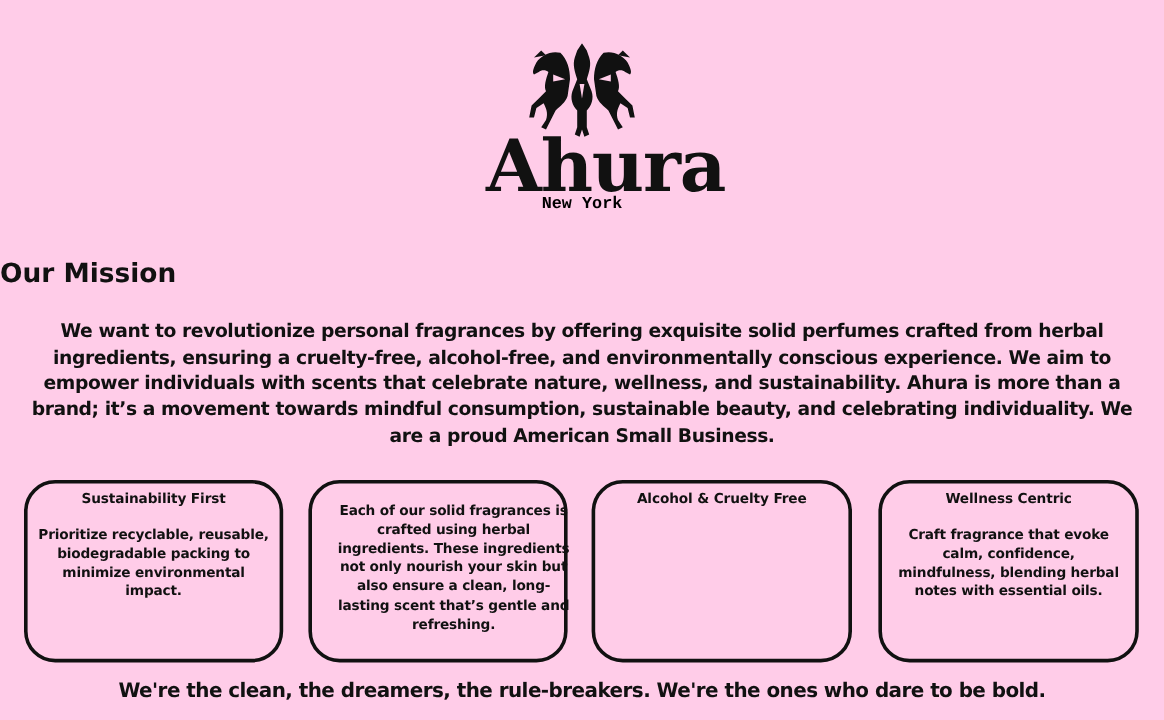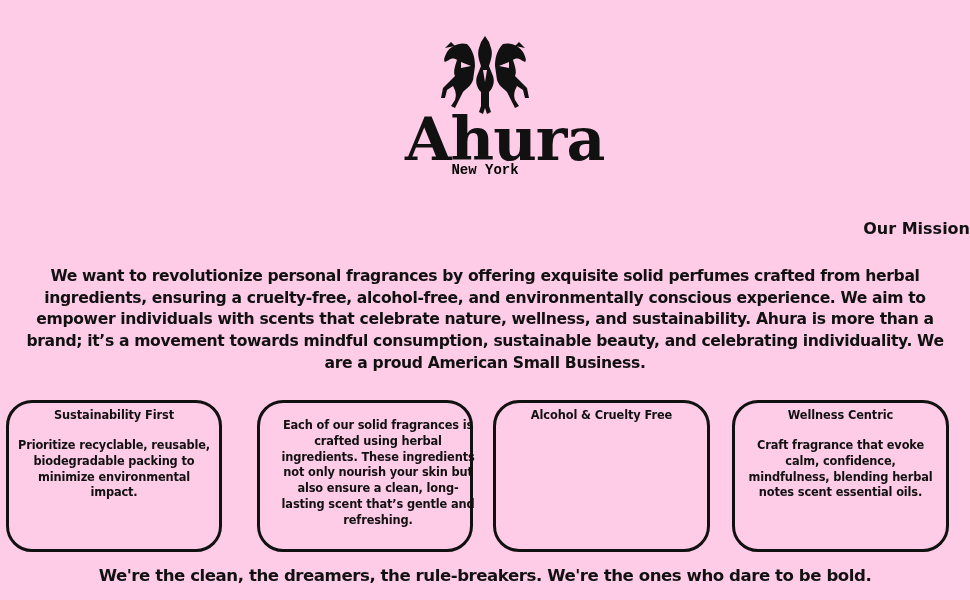--- a/index.html
+++ b/index.html
@@ -46,23 +46,23 @@
       font-family: Liberation Mono, monospace;
       font-weight: bold;
       font-size: 14px;
       color: #000000;
     }
     .mission-title {
       position: absolute;
       left: 0;
       width: 970px;
       top: 217px;
-      text-align: right;
+      text-align: left;
       font-weight: bold;
-      font-size: 16px;
+      font-size: 22px;
       line-height: 24px;
     }
     .mission-text {
       position: absolute;
       left: 20px;
       width: 930px;
       top: 266px;
       text-align: center;
       font-weight: bold;
       font-size: 15.6px;
@@ -124,31 +124,31 @@
       <path d="M46 34 L50 34 L48 46 Z" fill="#ffcce8"></path>
     </g>
   </svg>
   <div class="brand-name">Ahura</div>
   <div class="brand-sub">New York</div>
 </div>
 
 <div class="mission-title">Our Mission</div>
 <div class="mission-text">We want to revolutionize personal fragrances by offering exquisite solid perfumes crafted from herbal ingredients, ensuring a cruelty-free, alcohol-free, and environmentally conscious experience. We aim to empower individuals with scents that celebrate nature, wellness, and sustainability. Ahura is more than a brand; it’s a movement towards mindful consumption, sustainable beauty, and celebrating individuality. We are a proud American Small Business.</div>
 
-<div class="card" style="left:6px; width:210px;">
+<div class="card" style="left:20px; width:210px;">
   <div class="card-title">Sustainability First</div>
   <div class="card-body" style="width:196px;">Prioritize recyclable, reusable, biodegradable packing to minimize environmental impact.</div>
 </div>
 
 <div class="card" style="left:257px; width:210px;">
   <div class="card-body" style="width:196px;margin-left:20px;">Each of our solid fragrances is crafted using herbal ingredients. These ingredients not only nourish your skin but also ensure a clean, long-lasting scent that’s gentle and refreshing.</div>
 </div>
 
 <div class="card" style="left:493px; width:211px;">
   <div class="card-title">Alcohol &amp; Cruelty Free</div>
 </div>
 
 <div class="card" style="left:732px; width:211px;">
   <div class="card-title">Wellness Centric</div>
-  <div class="card-body" style="width:194px;">Craft fragrance that evoke calm, confidence, mindfulness, blending herbal notes scent essential oils.</div>
+  <div class="card-body" style="width:194px;">Craft fragrance that evoke calm, confidence, mindfulness, blending herbal notes with essential oils.</div>
 </div>
 
 <div class="tagline">We're the clean, the dreamers, the rule-breakers. We're the ones who dare to be bold.</div>
 
 </body></html>

